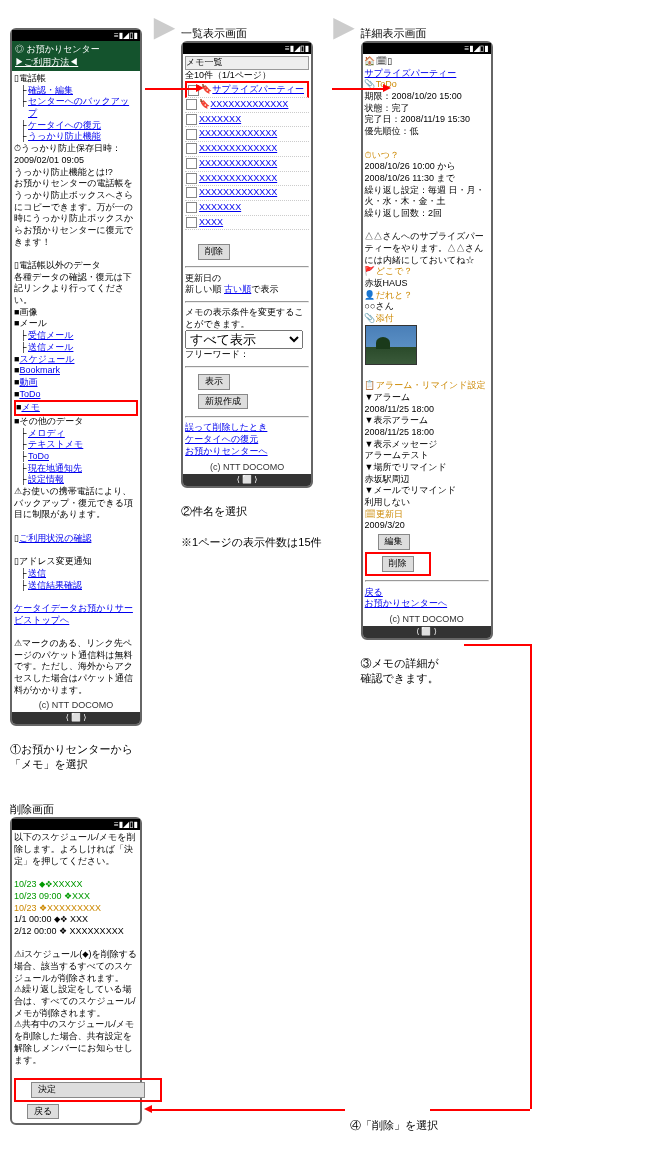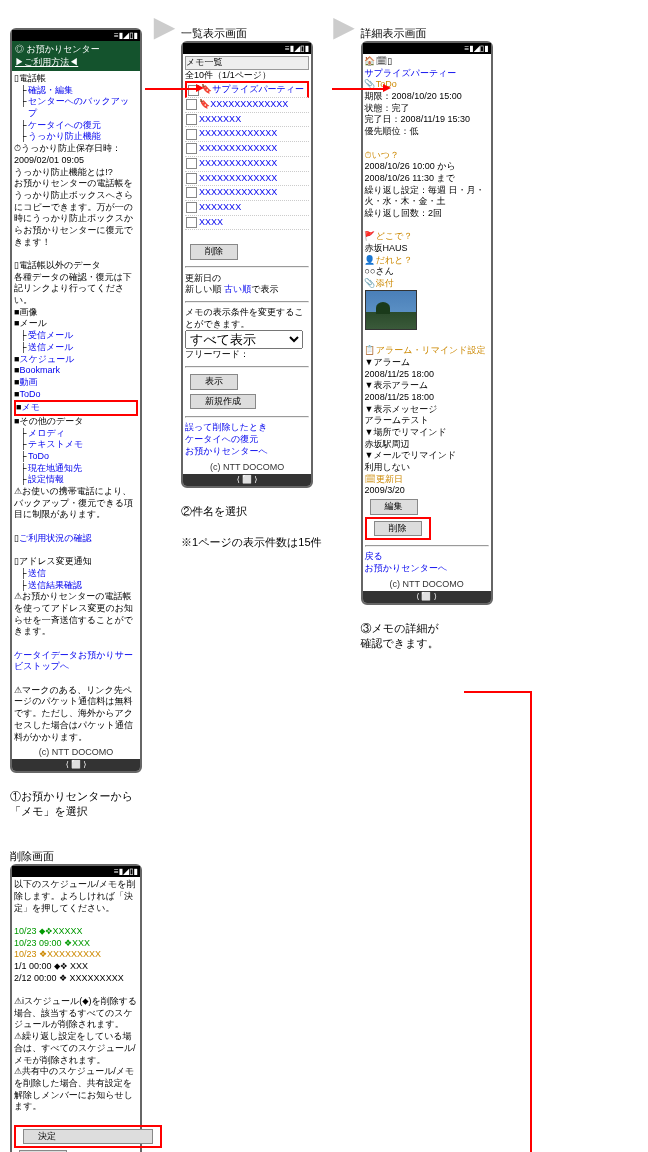--- a/index.html
+++ b/index.html
@@ -1,30 +1,30 @@
 <!DOCTYPE html>
 <html><head>
 <meta charset="utf-8">
 <style>
 body{margin:0;padding:10px;font-family:"MS Gothic","Hiragino Kaku Gothic Pro",sans-serif;font-size:10px;background:#fff;width:648px}
 .phone{border:2px solid #666;border-radius:6px;width:128px;background:#fff;display:inline-block;vertical-align:top;position:relative}
 .status-bar{background:#000;color:#fff;height:11px;font-size:8px;text-align:right;padding-right:2px;line-height:11px}
 .title-bar{background:#14532d;color:#fff;padding:2px 3px;font-size:9px}
 .title-bar .usage{text-decoration:underline;color:#fff}
 .content{padding:2px;font-size:9px;line-height:1.3;word-break:break-all}
-a,.link{color:#0000ee;cursor:pointer}
+a,.link{color:#0000ee;text-decoration:underline;cursor:pointer}
 .tree{padding-left:6px}
 .tree div{position:relative;padding-left:8px}
 .tree div::before{content:"├";position:absolute;left:0}
 .footer{background:#333;height:12px;border-radius:0 0 4px 4px;color:#fff;text-align:center;font-size:8px;line-height:12px}
 .bottom{text-align:center;font-size:9px;padding:2px;color:#333}
 .highlight-red{border:2px solid red}
 .hl-row{border:2px solid red;display:inline-block;padding:0 2px}
 .label{font-size:11px;margin-top:16px}
-.btn{border:1px solid #888;background:#ddd;padding:1px 14px;display:inline-block;margin:2px 5px}
+.btn{border:1px solid #888;background:#ddd;padding:1px 6px;display:inline-block;margin:2px 13px}
 .sub-header{background:#eee;text-align:left;border:1px solid #999;font-size:9px}
 .arrow-right{color:#ccc;font-size:28px;vertical-align:middle;display:inline-block;margin:0 3px}
 .screen-wrap{display:inline-block;vertical-align:top;margin-right:6px}
 .arrow-line-h{border-top:2px solid red;position:absolute}
 .arrow-line-v{border-left:2px solid red;position:absolute}
 .arrow-head-r{width:0;height:0;border-top:4px solid transparent;border-bottom:4px solid transparent;border-left:8px solid red;position:absolute}
 .arrow-head-l{width:0;height:0;border-top:4px solid transparent;border-bottom:4px solid transparent;border-right:8px solid red;position:absolute}
 .memo-list-item{border-bottom:1px dotted #ccc;padding:1px}
 .checkbox{display:inline-block;width:9px;height:9px;border:1px solid #888;vertical-align:middle;margin-right:2px}
 .photo{width:50px;height:38px;background:linear-gradient(180deg,#4a7fb8 0%,#5a8fc4 55%,#2a4a2a 55%,#3a5a3a 100%);border:1px solid #333;display:inline-block;position:relative}
@@ -84,21 +84,20 @@
     </div>
     <div>⚠<span>お使いの携帯電話により、バックアップ・復元できる項目に制限があります。</span></div>
     <br>
     <div>▯<a>ご利用状況の確認</a></div>
     <br>
     <div>▯<span>アドレス変更通知</span></div>
     <div class="tree">
       <div><a>送信</a></div>
       <div><a>送信結果確認</a></div>
     </div>
-    <div>⚠<span>お預かりセンターの電話帳を使ってアドレス変更のお知らせを一斉送信することができます。</span></div>
     <br>
     <div><a>ケータイデータお預かりサービストップへ</a></div>
     <br>
     <div>⚠<span>マークのある、リンク先ページのパケット通信料は無料です。ただし、海外からアクセスした場合はパケット通信料がかかります。</span></div>
   </div>
   <div class="bottom">(c) NTT DOCOMO</div>
   <div class="footer">⟨ ⬜ ⟩</div>
 </div>
 <div class="label" style="white-space:pre-line">①お預かりセンターから
 「メモ」を選択</div>
@@ -162,20 +161,21 @@
     <div>状態：完了</div>
     <div>完了日：2008/11/19 15:30</div>
     <div>優先順位：低</div>
     <br>
     <div style="color:#c80">⏱<span>いつ？</span></div>
     <div>2008/10/26 10:00 から</div>
     <div>2008/10/26 11:30 まで</div>
     <div>繰り返し設定：毎週 日・月・火・水・木・金・土</div>
     <div>繰り返し回数：2回</div>
     <br>
+    <div>△△さんへのサプライズパーティーをやります。△△さんには内緒にしておいてね☆</div>
     <div style="color:#c80">🚩<span>どこで？</span></div>
     <div>赤坂HAUS</div>
     <div style="color:#c80">👤<span>だれと？</span></div>
     <div>○○さん</div>
     <div style="color:#c80">📎<span>添付</span></div>
     <div class="photo"></div>
     <br><br>
     <div style="color:#c80">📋<span>アラーム・リマインド設定</span></div>
     <div>▼アラーム</div>
     <div>2008/11/25 18:00</div>

